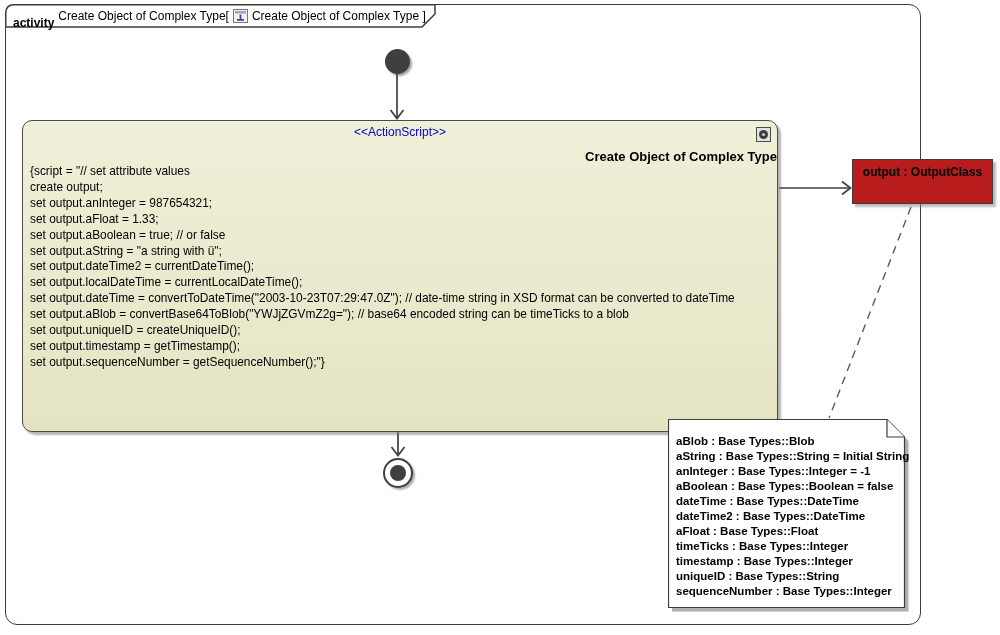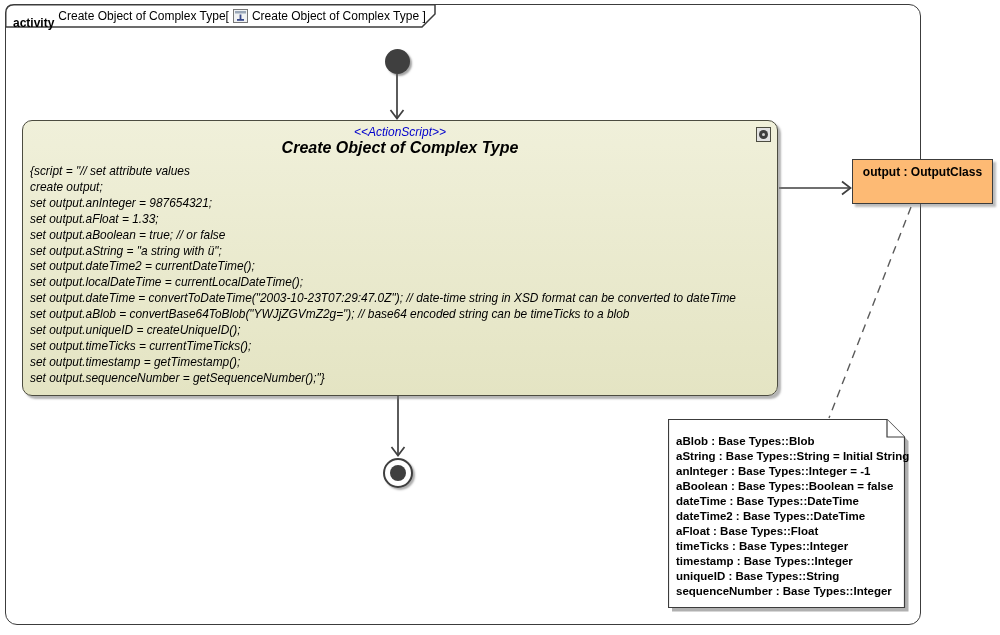--- a/index.html
+++ b/index.html
@@ -16,42 +16,42 @@
   .dicon{display:inline-block;width:15px;height:14px;margin:0 4px;position:relative;top:0;}
 
   
   .edges{position:absolute;left:0;top:0;pointer-events:none;}
 
   
   .initial{position:absolute;left:385px;top:49px;width:25px;height:25px;border-radius:50%;
            background:#3f3f3f;box-shadow:2px 2px 2px rgba(90,90,90,.55);}
 
   
-  .action{position:absolute;left:22px;top:120px;width:756px;height:276px;box-sizing:border-box;
+  .action{position:absolute;left:22px;top:120px;width:756px;height:312px;box-sizing:border-box;
           background:linear-gradient(#f0f0da,#e4e4c3);
           border:1.6px solid #4c4c40;border-radius:10px;
-          box-shadow:3px 3px 2px rgba(120,120,120,.55);font-style:italic;}
+          box-shadow:3px 3px 2px rgba(120,120,120,.55);}
   .stereo{margin-top:4px;text-align:center;color:#0000cc;font-size:12px;line-height:14px;}
-  .atitle{text-align:center;font-weight:bold;font-size:16px;line-height:16px;margin-top:1px;}
+  .atitle{text-align:right;font-weight:bold;font-size:13px;line-height:16px;margin-top:10px;}
   .script{position:absolute;left:7px;top:43px;right:4px;font-size:11.9px;}
   .sline{line-height:15.9px;white-space:pre;color:#000;}
   .aicon{position:absolute;top:6px;right:6px;width:15px;height:15px;box-sizing:border-box;
          background:#e2e2e2;border:1px solid #4c4c40;display:flex;align-items:center;justify-content:center;}
   .gear-outer{width:9px;height:9px;background:#3d3d3d;border-radius:50%;display:flex;align-items:center;justify-content:center;}
   .gear-dot{width:3px;height:3px;background:#cfcfcf;border-radius:50%;}
 
   
   .final{position:absolute;left:383px;top:458px;width:30px;height:30px;border-radius:50%;box-sizing:border-box;
          border:2px solid #3f3f3f;background:#fff;box-shadow:2px 2px 2px rgba(90,90,90,.5);
          display:flex;align-items:center;justify-content:center;}
   .final-dot{width:16px;height:16px;border-radius:50%;background:#3f3f3f;}
 
   
   .outbox{position:absolute;left:852px;top:159px;width:141px;height:45px;box-sizing:border-box;
-          background:#fdba74;border:1.5px solid #3c3c3c;text-align:center;
+          background:#b91c1c;border:1.5px solid #3c3c3c;text-align:center;
           font-weight:bold;font-size:12px;padding-top:5px;
           box-shadow:3px 3px 2px rgba(120,120,120,.5);}
 
   
   .note{position:absolute;left:668px;top:419px;width:242px;height:194px;}
   .note-svg{position:absolute;left:0;top:0;}
   .note-lines{position:absolute;left:8px;top:15px;font-size:11.5px;}
   .nline{line-height:15px;white-space:pre;color:#000;font-weight:bold;}
 </style>
 </head>
@@ -111,21 +111,20 @@
         <div class="sline">create output;</div>
         <div class="sline">set output.anInteger = 987654321;</div>
         <div class="sline">set output.aFloat = 1.33;</div>
         <div class="sline">set output.aBoolean = true; // or false</div>
         <div class="sline">set output.aString = "a string with ü";</div>
         <div class="sline">set output.dateTime2 = currentDateTime();</div>
         <div class="sline">set output.localDateTime = currentLocalDateTime();</div>
         <div class="sline">set output.dateTime = convertToDateTime("2003-10-23T07:29:47.0Z"); // date-time string in XSD format can be converted to dateTime</div>
         <div class="sline">set output.aBlob = convertBase64ToBlob("YWJjZGVmZ2g="); // base64 encoded string can be timeTicks to a blob</div>
         <div class="sline">set output.uniqueID = createUniqueID();</div>
-        <div class="sline">set output.timeTicks = currentTimeTicks();</div>
         <div class="sline">set output.timestamp = getTimestamp();</div>
         <div class="sline">set output.sequenceNumber = getSequenceNumber();"}</div>
       </div>
     <div class="aicon">
       <span class="gear-outer">
           <span class="gear-dot"></span>
         </span>
     </div>
   </div>
 

